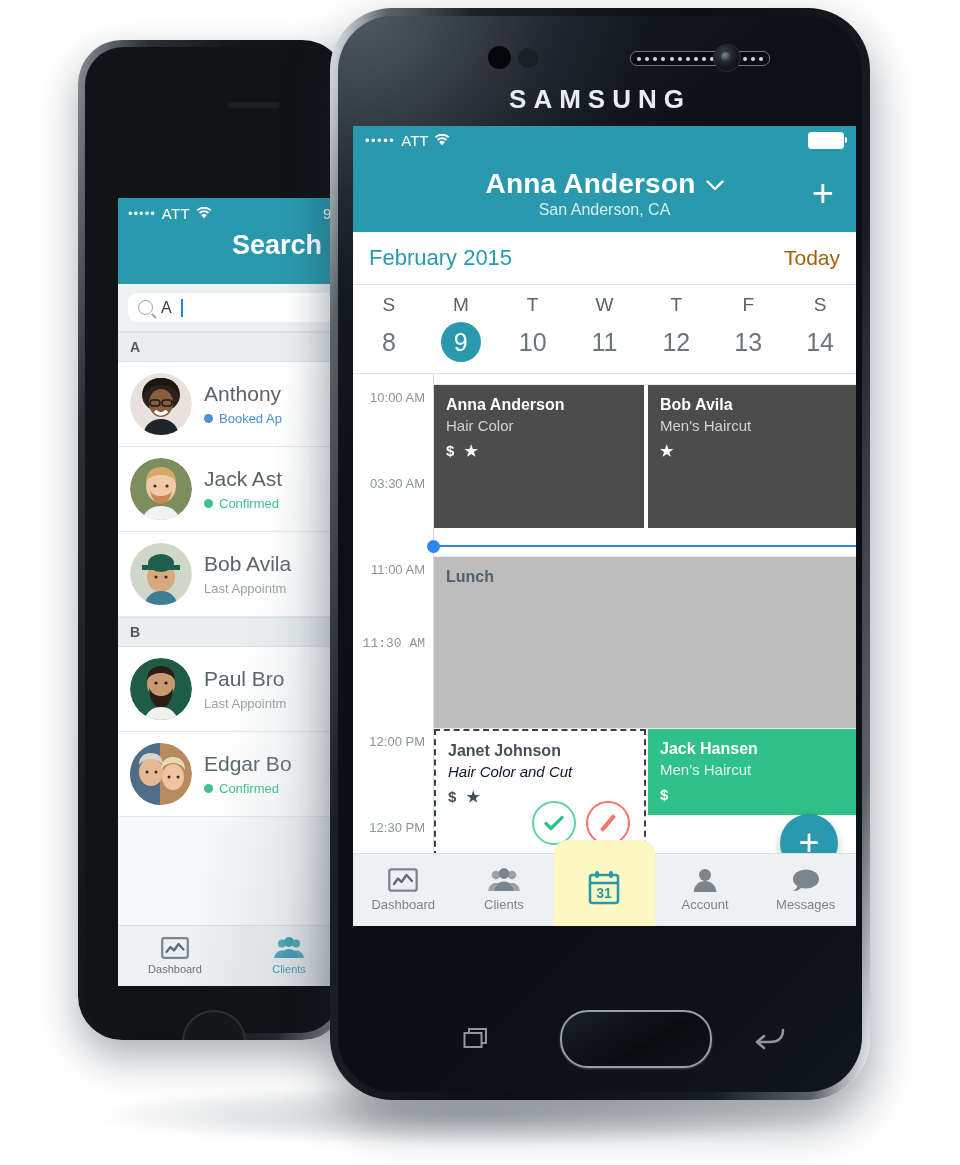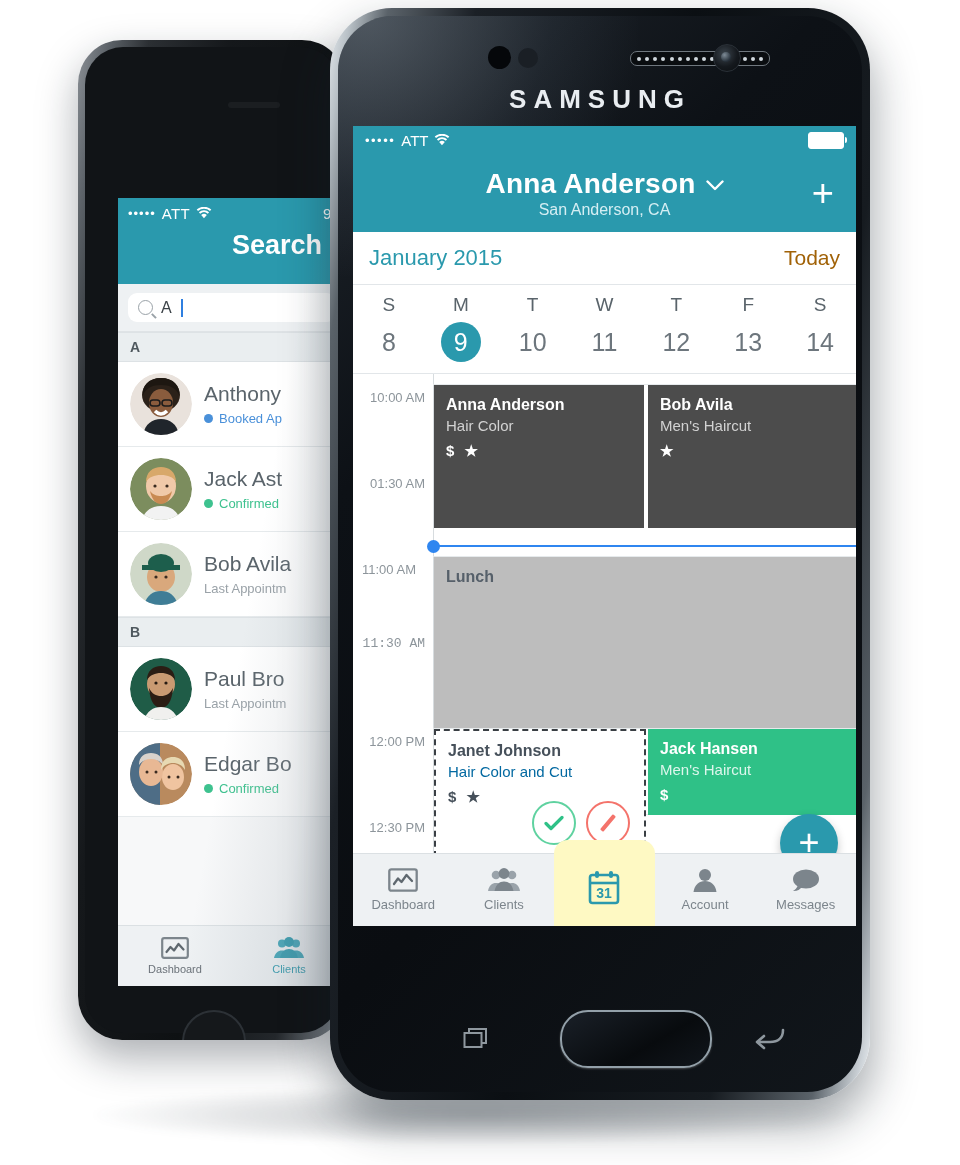--- a/index.html
+++ b/index.html
@@ -194,21 +194,21 @@
   .evt .ei{font-size:15px;margin-top:6px;letter-spacing:3px;font-weight:700;}
   .evt.dark{background:#4c4c4c;color:#fff;}
   .evt.dark .es{color:#d2d2d2;}
   .evt.gray{background:#bdbdbd;}
   .evt.gray .en{color:#56606a;}
   .evt.green{background:#2fc187;color:#fff;}
   .evt.green .es{color:#ddf6ec;}
   .evt.blue{background:#3b8fd4;color:#fff;}
   .evt.selected{background:#fff;border:2px dashed #3a3f44;color:#4a545c;}
   .evt.selected .en{color:#46505a;}
-  .evt.selected .es{color:#0369a1;}
+  .evt.selected .es{color:#0f172a;font-style:italic;}
   .evt.selected .ei{color:#46505a;}
   .evt-actions{position:absolute;right:14px;bottom:10px;display:flex;gap:10px;}
   .act{width:40px;height:40px;border-radius:50%;display:flex;align-items:center;justify-content:center;background:#fff;}
   .act.ok{border:2px solid #5fd2a0;color:#2fc187;font-size:20px;font-weight:700;}
   .act.edit{border:2px solid #f4736b;}
   .pencil{width:4px;height:20px;background:#f4736b;border-radius:1px;transform:rotate(40deg);}
   .nowline{position:absolute;left:80px;right:0;height:2px;background:#2f86f0;}
   .nowdot{position:absolute;left:74px;width:13px;height:13px;border-radius:50%;background:#2f86f0;}
 
   .fab{
@@ -457,21 +457,21 @@
               <svg width="18" height="11" viewBox="0 0 18 11">
                   <path d="M1.5 1.5 9 9l7.5-7.5" fill="none" stroke="#fff" stroke-width="2.4" stroke-linecap="round" stroke-linejoin="round"></path>
                 </svg>
             </span>
           </div>
           <div class="sm-subtitle">San Anderson, CA</div>
           <div class="sm-plus">+</div>
         </div>
 
         <div class="sm-monthbar">
-          <span class="sm-month">January 2015</span>
+          <span class="sm-month">February 2015</span>
           <span class="sm-today">Today</span>
         </div>
 
         <div class="sm-weekrow">
           <div class="sm-weekcell">
             <div class="sm-dow">S</div>
             <div class="sm-daynum-wrap">
                 <span class="sm-daynum">8</span>
               </div>
           </div>
@@ -511,22 +511,22 @@
                 <span class="sm-daynum">14</span>
               </div>
           </div>
         </div>
         <div class="sm-weekdiv"></div>
 
         <div class="agenda">
           <div class="gutter-line"></div>
 
           <div class="tlabel" style="top:16px;">10:00 AM</div>
-          <div class="tlabel" style="top:102px;">01:30 AM</div>
-          <div class="tlabel" style="top:188px;text-align:center;">11:00 AM</div>
+          <div class="tlabel" style="top:102px;">03:30 AM</div>
+          <div class="tlabel" style="top:188px;">11:00 AM</div>
           <div class="tlabel" style="top:262px;font-family:Liberation Mono, monospace;">11:30 AM</div>
           <div class="tlabel" style="top:360px;">12:00 PM</div>
           <div class="tlabel" style="top:446px;">12:30 PM</div>
           <div class="tlabel" style="top:532px;">1:00 PM</div>
 
           <div class="hourline" style="top:10px;"></div>
           <div class="hourline" style="top:182px;"></div>
           <div class="hourline" style="top:354px;"></div>
           <div class="hourline" style="top:440px;"></div>
           <div class="hourline" style="top:526px;"></div>

